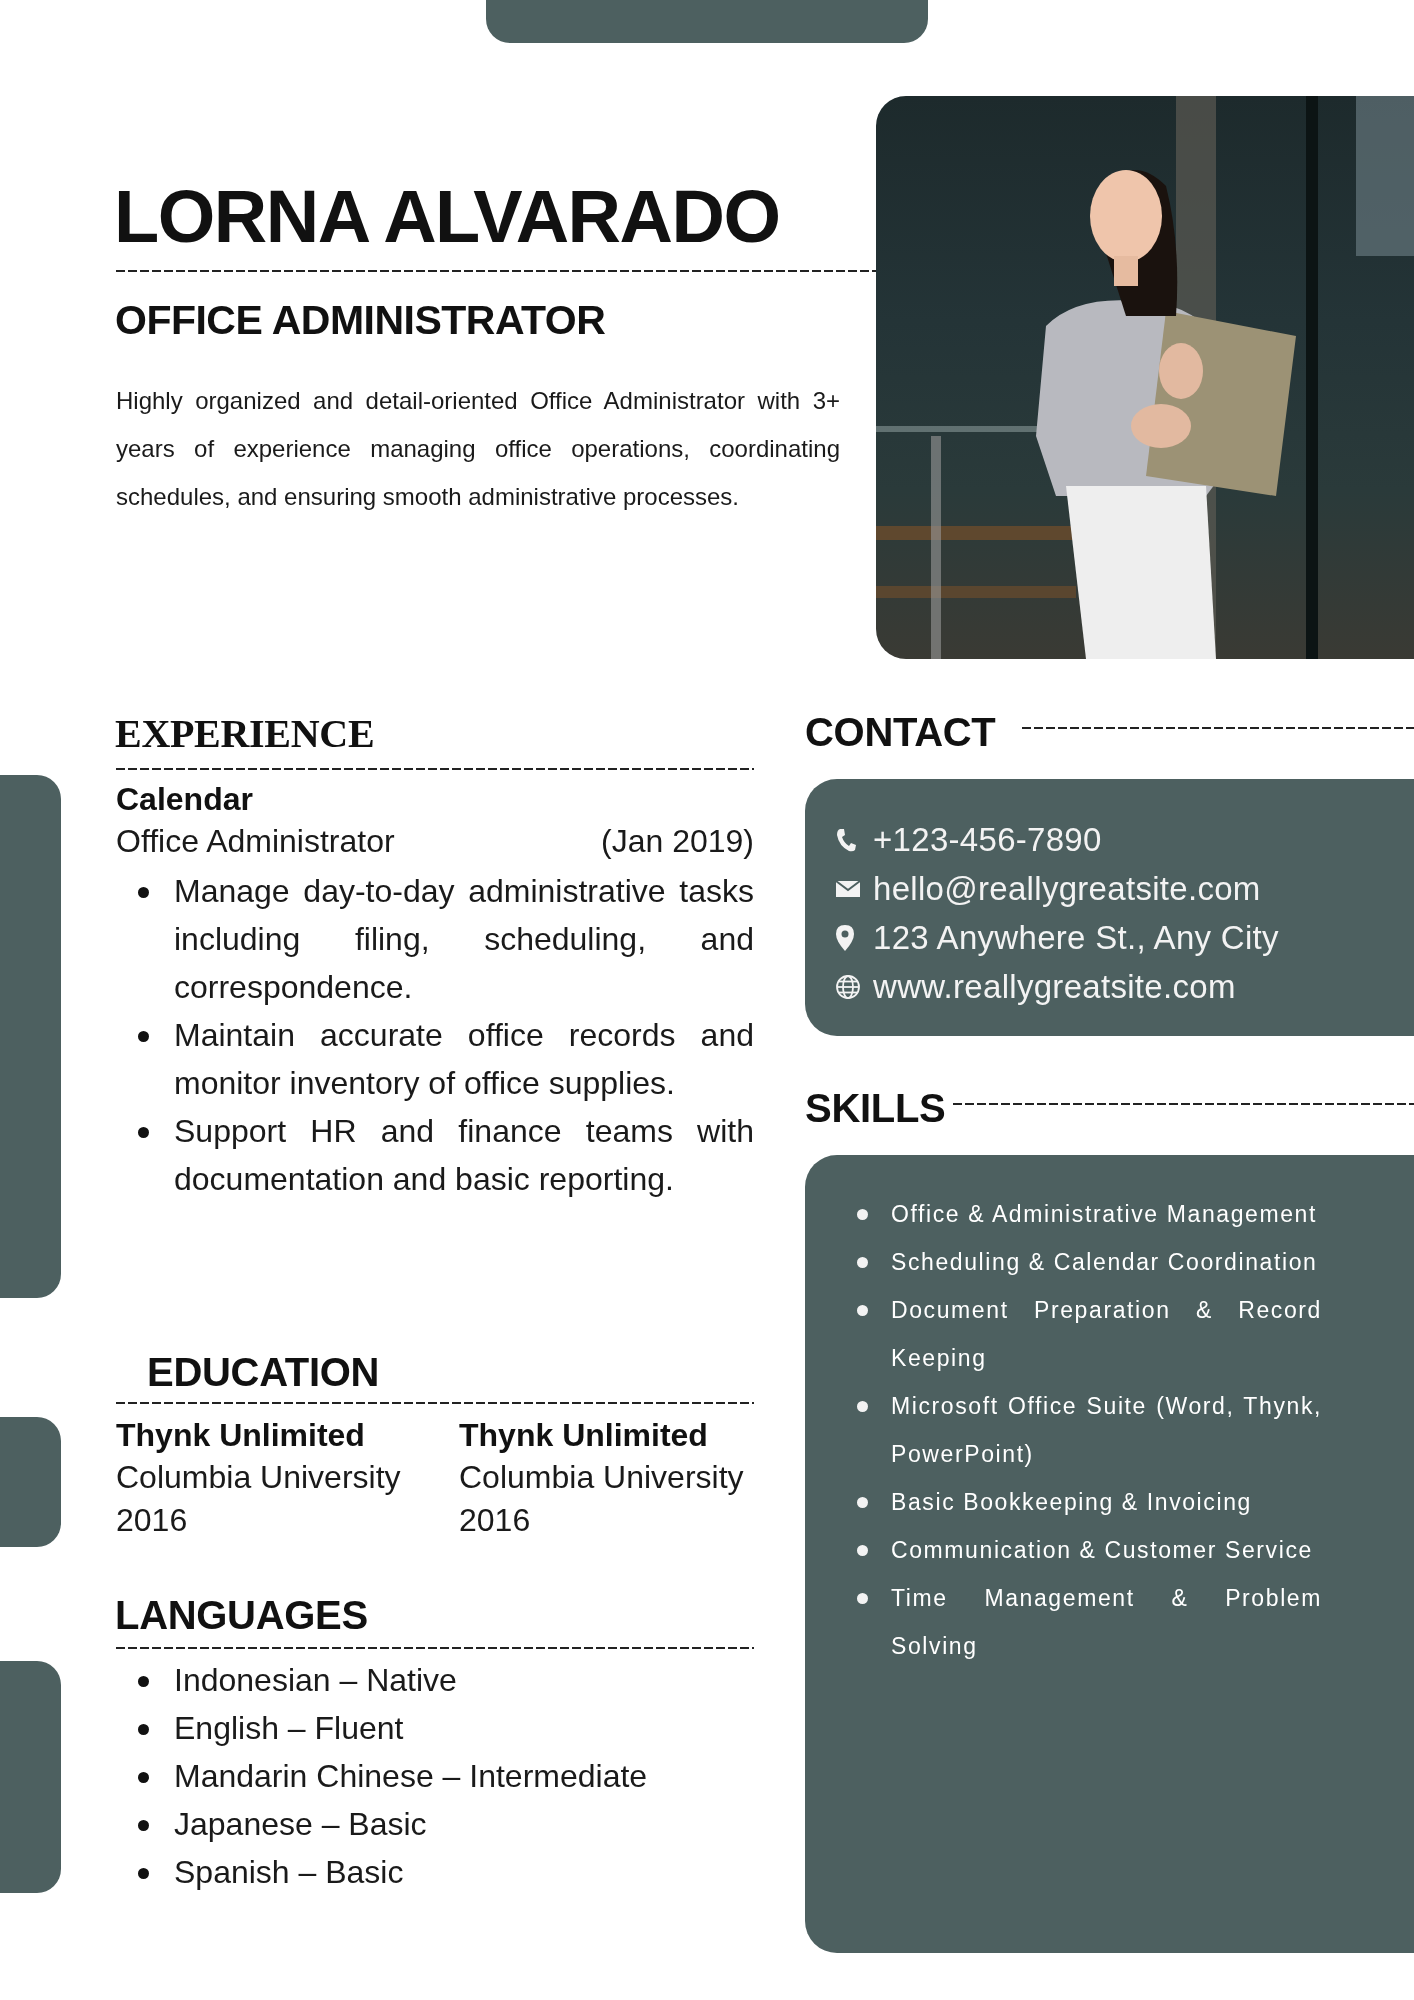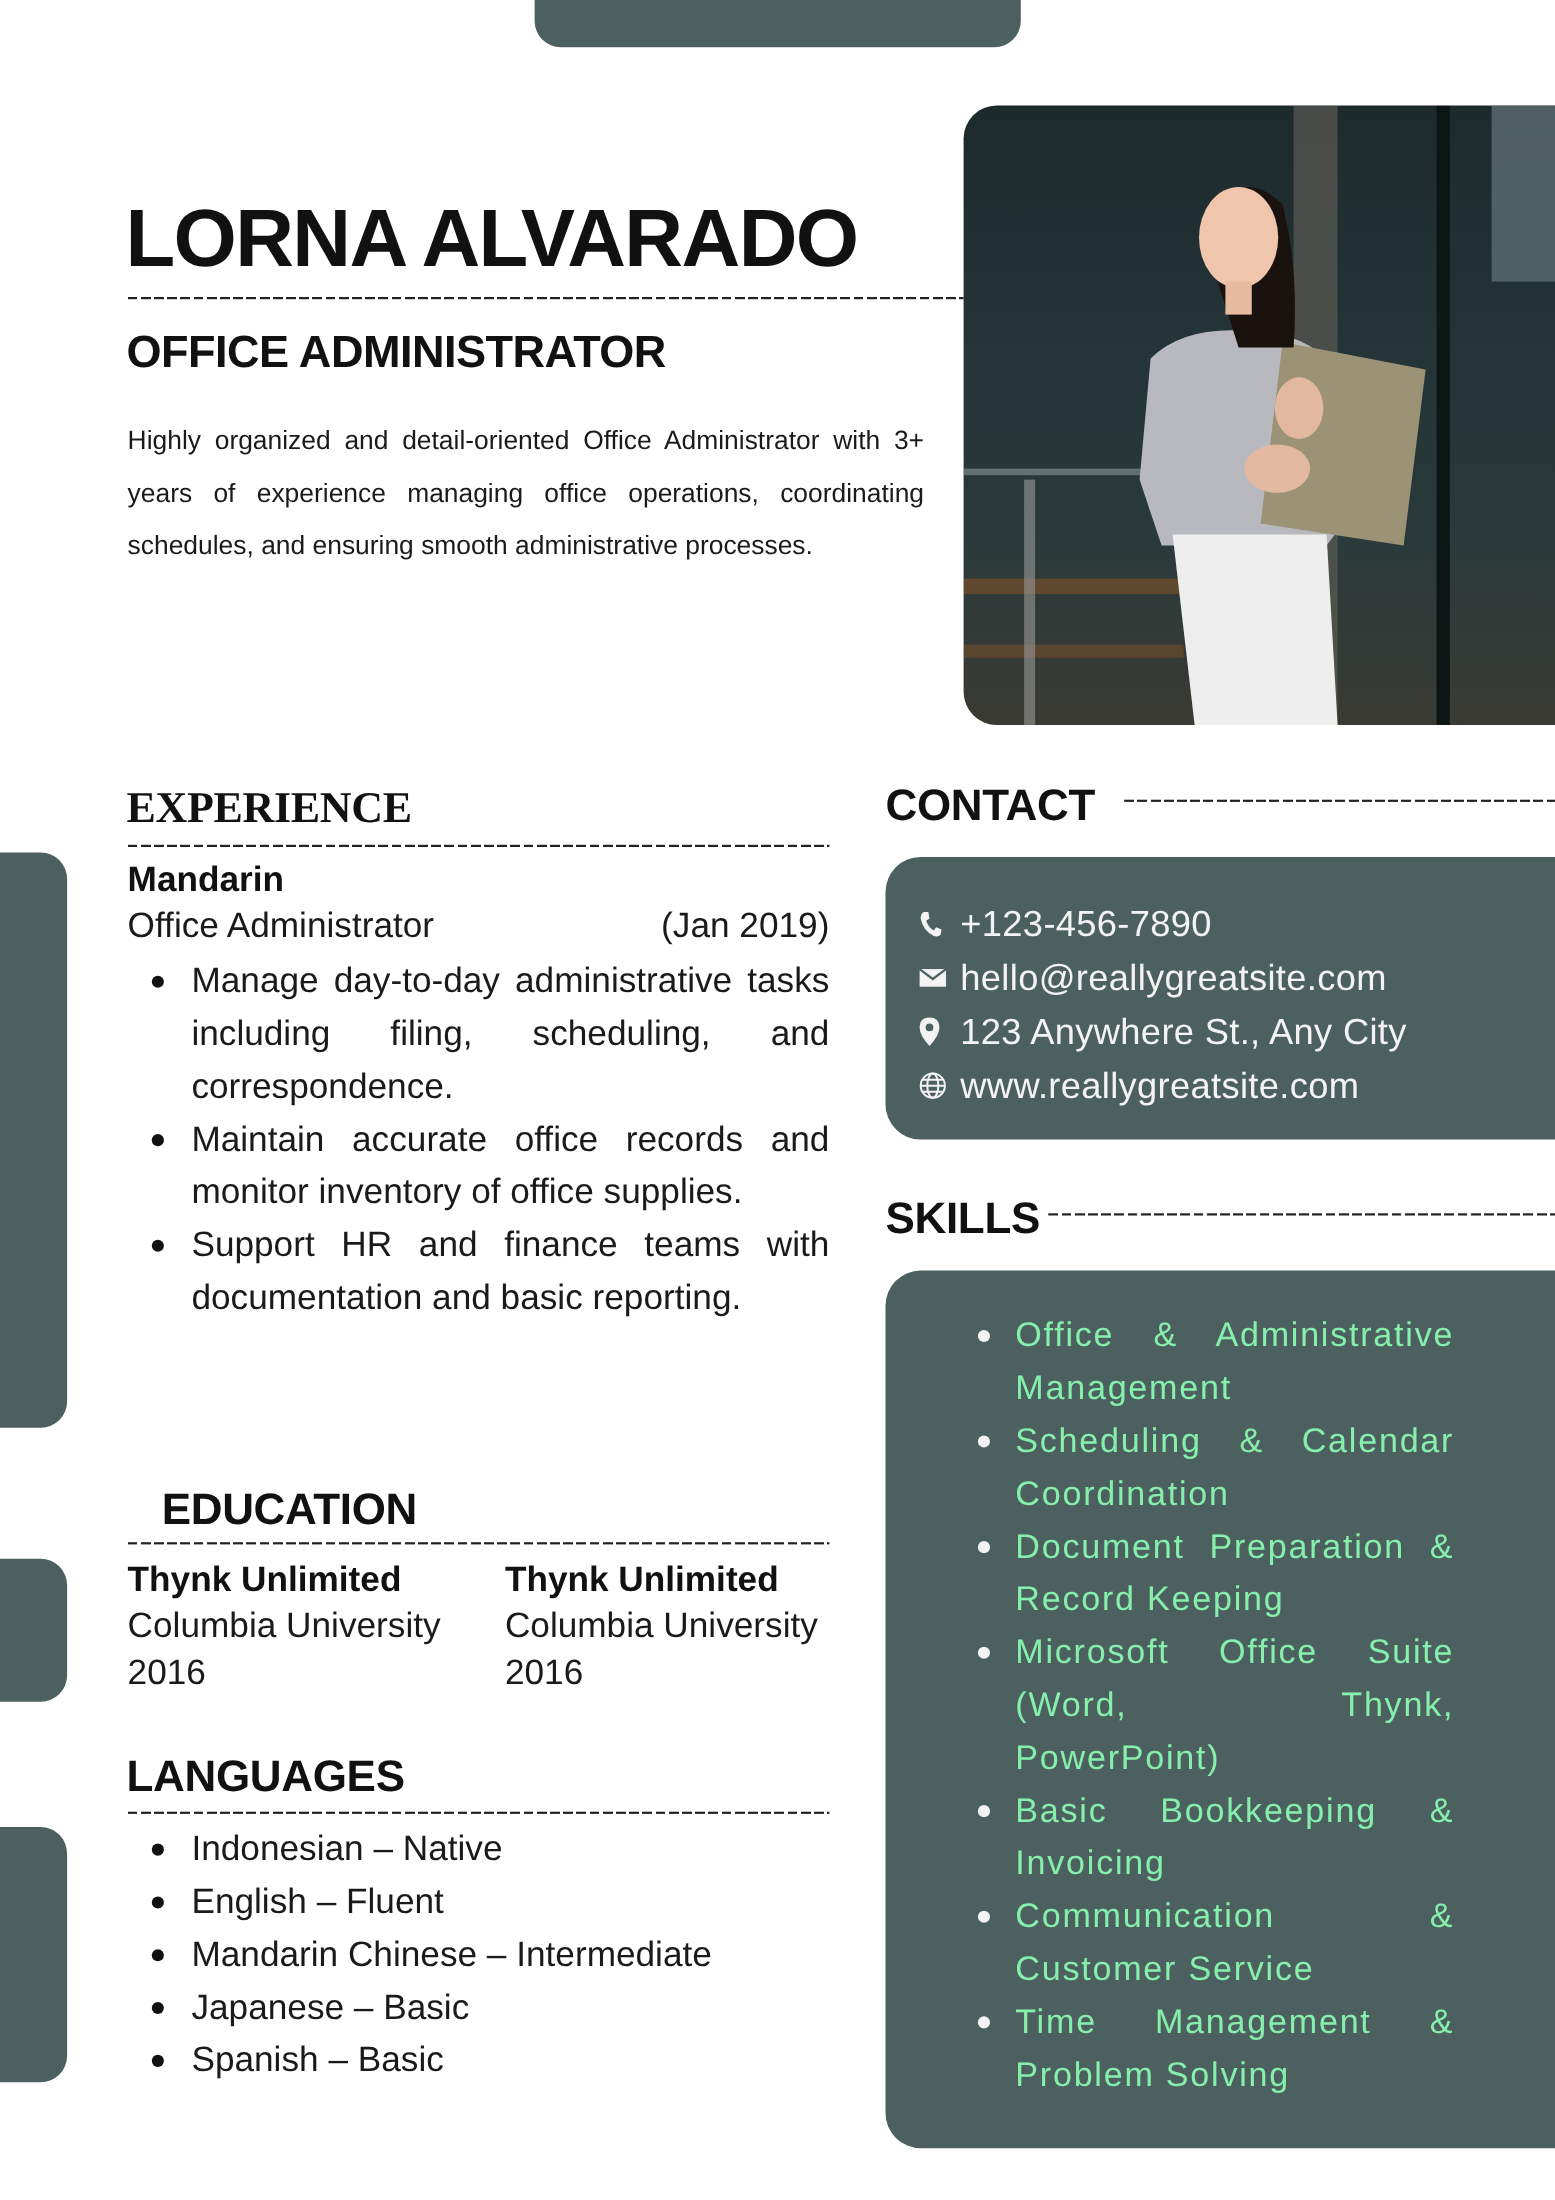--- a/index.html
+++ b/index.html
@@ -17,21 +17,21 @@
   .para { font-size: 24px; line-height: 48px; text-align: justify; text-align-last: left; color: #1a1a1a; font-weight: 400; }
   .sub-bold { font-weight: 700; font-size: 32px; line-height: 42px; }
   .reg { font-size: 32px; line-height: 43px; color: #1a1a1a; }
   ul.bul { list-style: none; }
   ul.bul li { position: relative; padding-left: 58px; font-size: 32px; line-height: 48px; text-align: justify; text-align-last: left; color: #1a1a1a; }
   ul.bul li::before { content: ""; position: absolute; left: 22px; top: 20px; width: 11px; height: 11px; border-radius: 50%; background: #111; }
   .panel { position: absolute; background: #4d6060; border-radius: 32px 0 0 32px; color: #f3f3f3; }
   .contact-row { display: flex; align-items: center; height: 49px; font-size: 33px; letter-spacing: 0.3px; }
   .contact-row .ic { width: 38px; display: flex; align-items: center; justify-content: flex-start; }
   ul.skills { list-style: none; }
-  ul.skills li { position: relative; padding-left: 86px; padding-right: 92px; font-size: 31px; line-height: 48px; letter-spacing: 1.6px; text-align: justify; text-align-last: left; color: #86efac; margin-left: 32px; }
+  ul.skills li { position: relative; padding-left: 86px; padding-right: 92px; font-size: 23px; line-height: 48px; letter-spacing: 1.6px; text-align: justify; text-align-last: left; color: #ffffff; }
   ul.skills li::before { content: ""; position: absolute; left: 52px; top: 19px; width: 11px; height: 11px; border-radius: 50%; background: #f3f3f3; }
   .photo {
     position: absolute; left: 876px; top: 96px; width: 538px; height: 563px;
     border-radius: 30px 0 0 30px; overflow: hidden;
     background: linear-gradient(180deg, #1d2a2c 0%, #243437 40%, #2a3a3a 70%, #3a3a34 100%);
   }
 </style>
 </head>
 <body>
 
@@ -66,21 +66,21 @@
     <path d="M215 110 Q250 50 290 90 Q305 150 300 220 L250 220 Z" fill="#1a120e"></path>
 
     <ellipse cx="250" cy="120" rx="36" ry="46" fill="#efc5ab"></ellipse>
     <rect x="238" y="160" width="24" height="30" fill="#e6bba0"></rect>
   </svg>
 </div>
 
 <div class="abs sec-title" style="left:115px; top:714px;font-family:Liberation Serif, serif;">EXPERIENCE</div>
 <div class="dash" style="left:116px; top:768px; width:638px;"></div>
 <div class="abs" style="left:116px; top:778px; width:638px;">
-  <div class="sub-bold">Mandarin</div>
+  <div class="sub-bold">Calendar</div>
   <div class="reg" style="display:flex; justify-content:space-between;">
     <span>Office Administrator</span>
     <span>(Jan 2019)</span>
   </div>
   <ul class="bul" style="margin-top:4px;">
     <li>Manage day-to-day administrative tasks including filing, scheduling, and correspondence.</li>
     <li>Maintain accurate office records and monitor inventory of office supplies.</li>
     <li>Support HR and finance teams with documentation and basic reporting.</li>
   </ul>
 </div>

